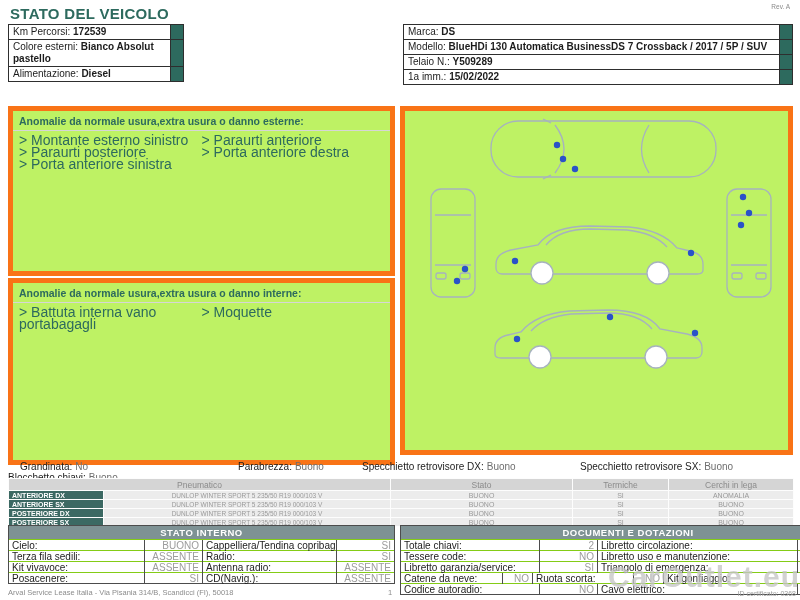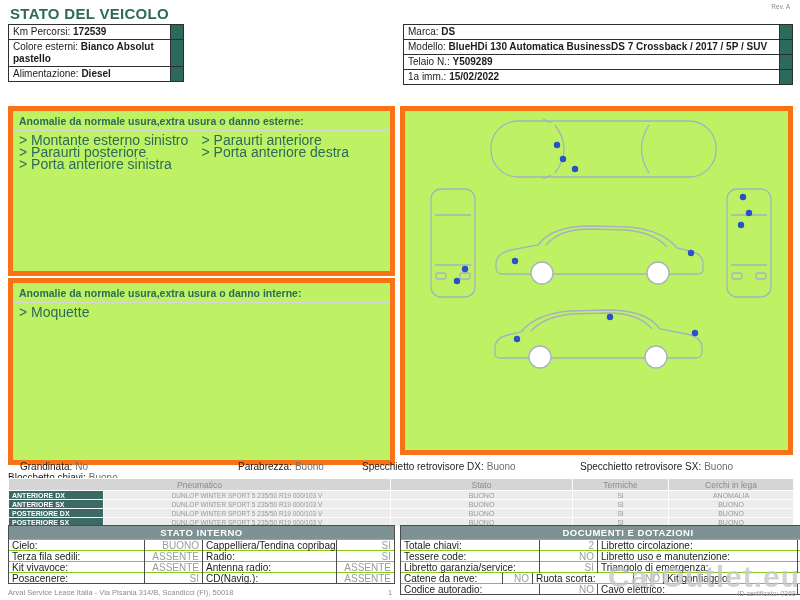--- a/index.html
+++ b/index.html
@@ -105,20 +105,23 @@
       <div class="anom-item">&gt; Paraurti anteriore</div>
       <div class="anom-item">&gt; Porta anteriore destra</div>
     </div>
   </div>
 </div>
 
 <div class="box box-int">
   <div class="box-title">Anomalie da normale usura,extra usura o danno interne:</div>
   <div class="anom-cols">
     <div class="anom-col">
+      <div class="anom-item">&gt; Battuta interna vano portabagagli</div>
+    </div>
+    <div class="anom-col">
       <div class="anom-item">&gt; Moquette</div>
     </div>
   </div>
 </div>
 
 <div class="box box-car">
   <svg viewBox="0 0 391 347" width="391" height="347">
 
     <g class="car-line" transform="translate(86,10)">
       <rect x="0" y="0" width="225" height="56" rx="27" ry="27"></rect>

